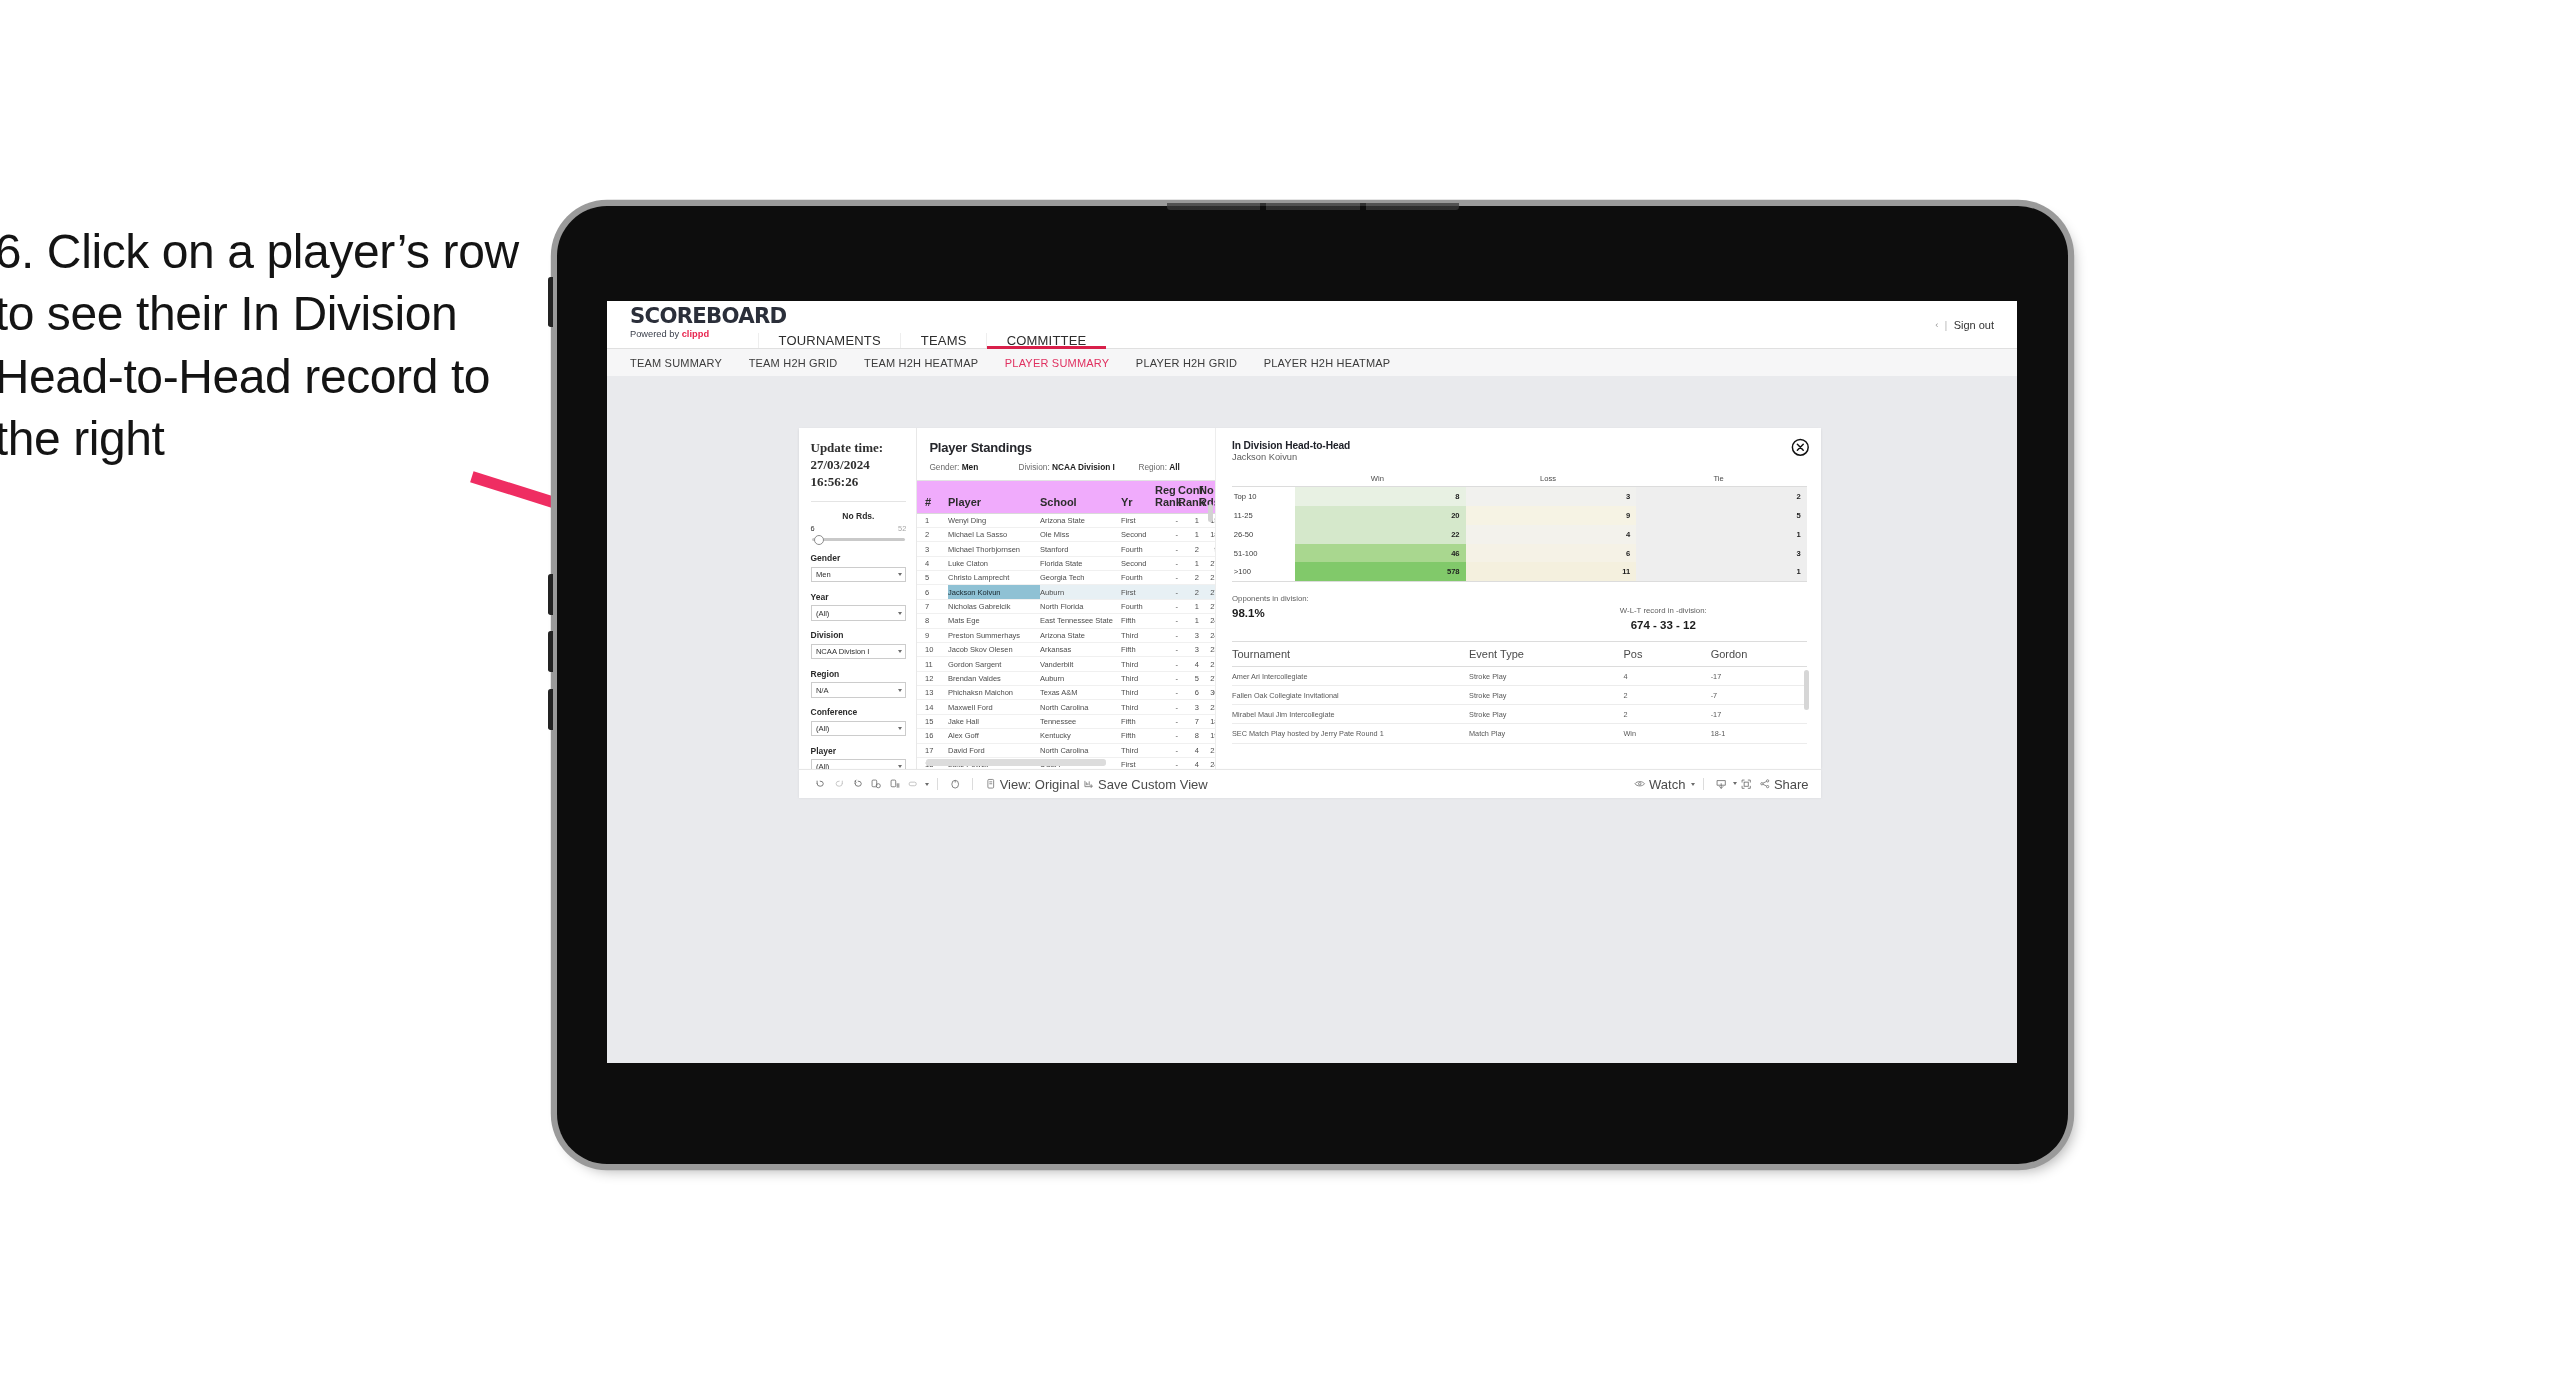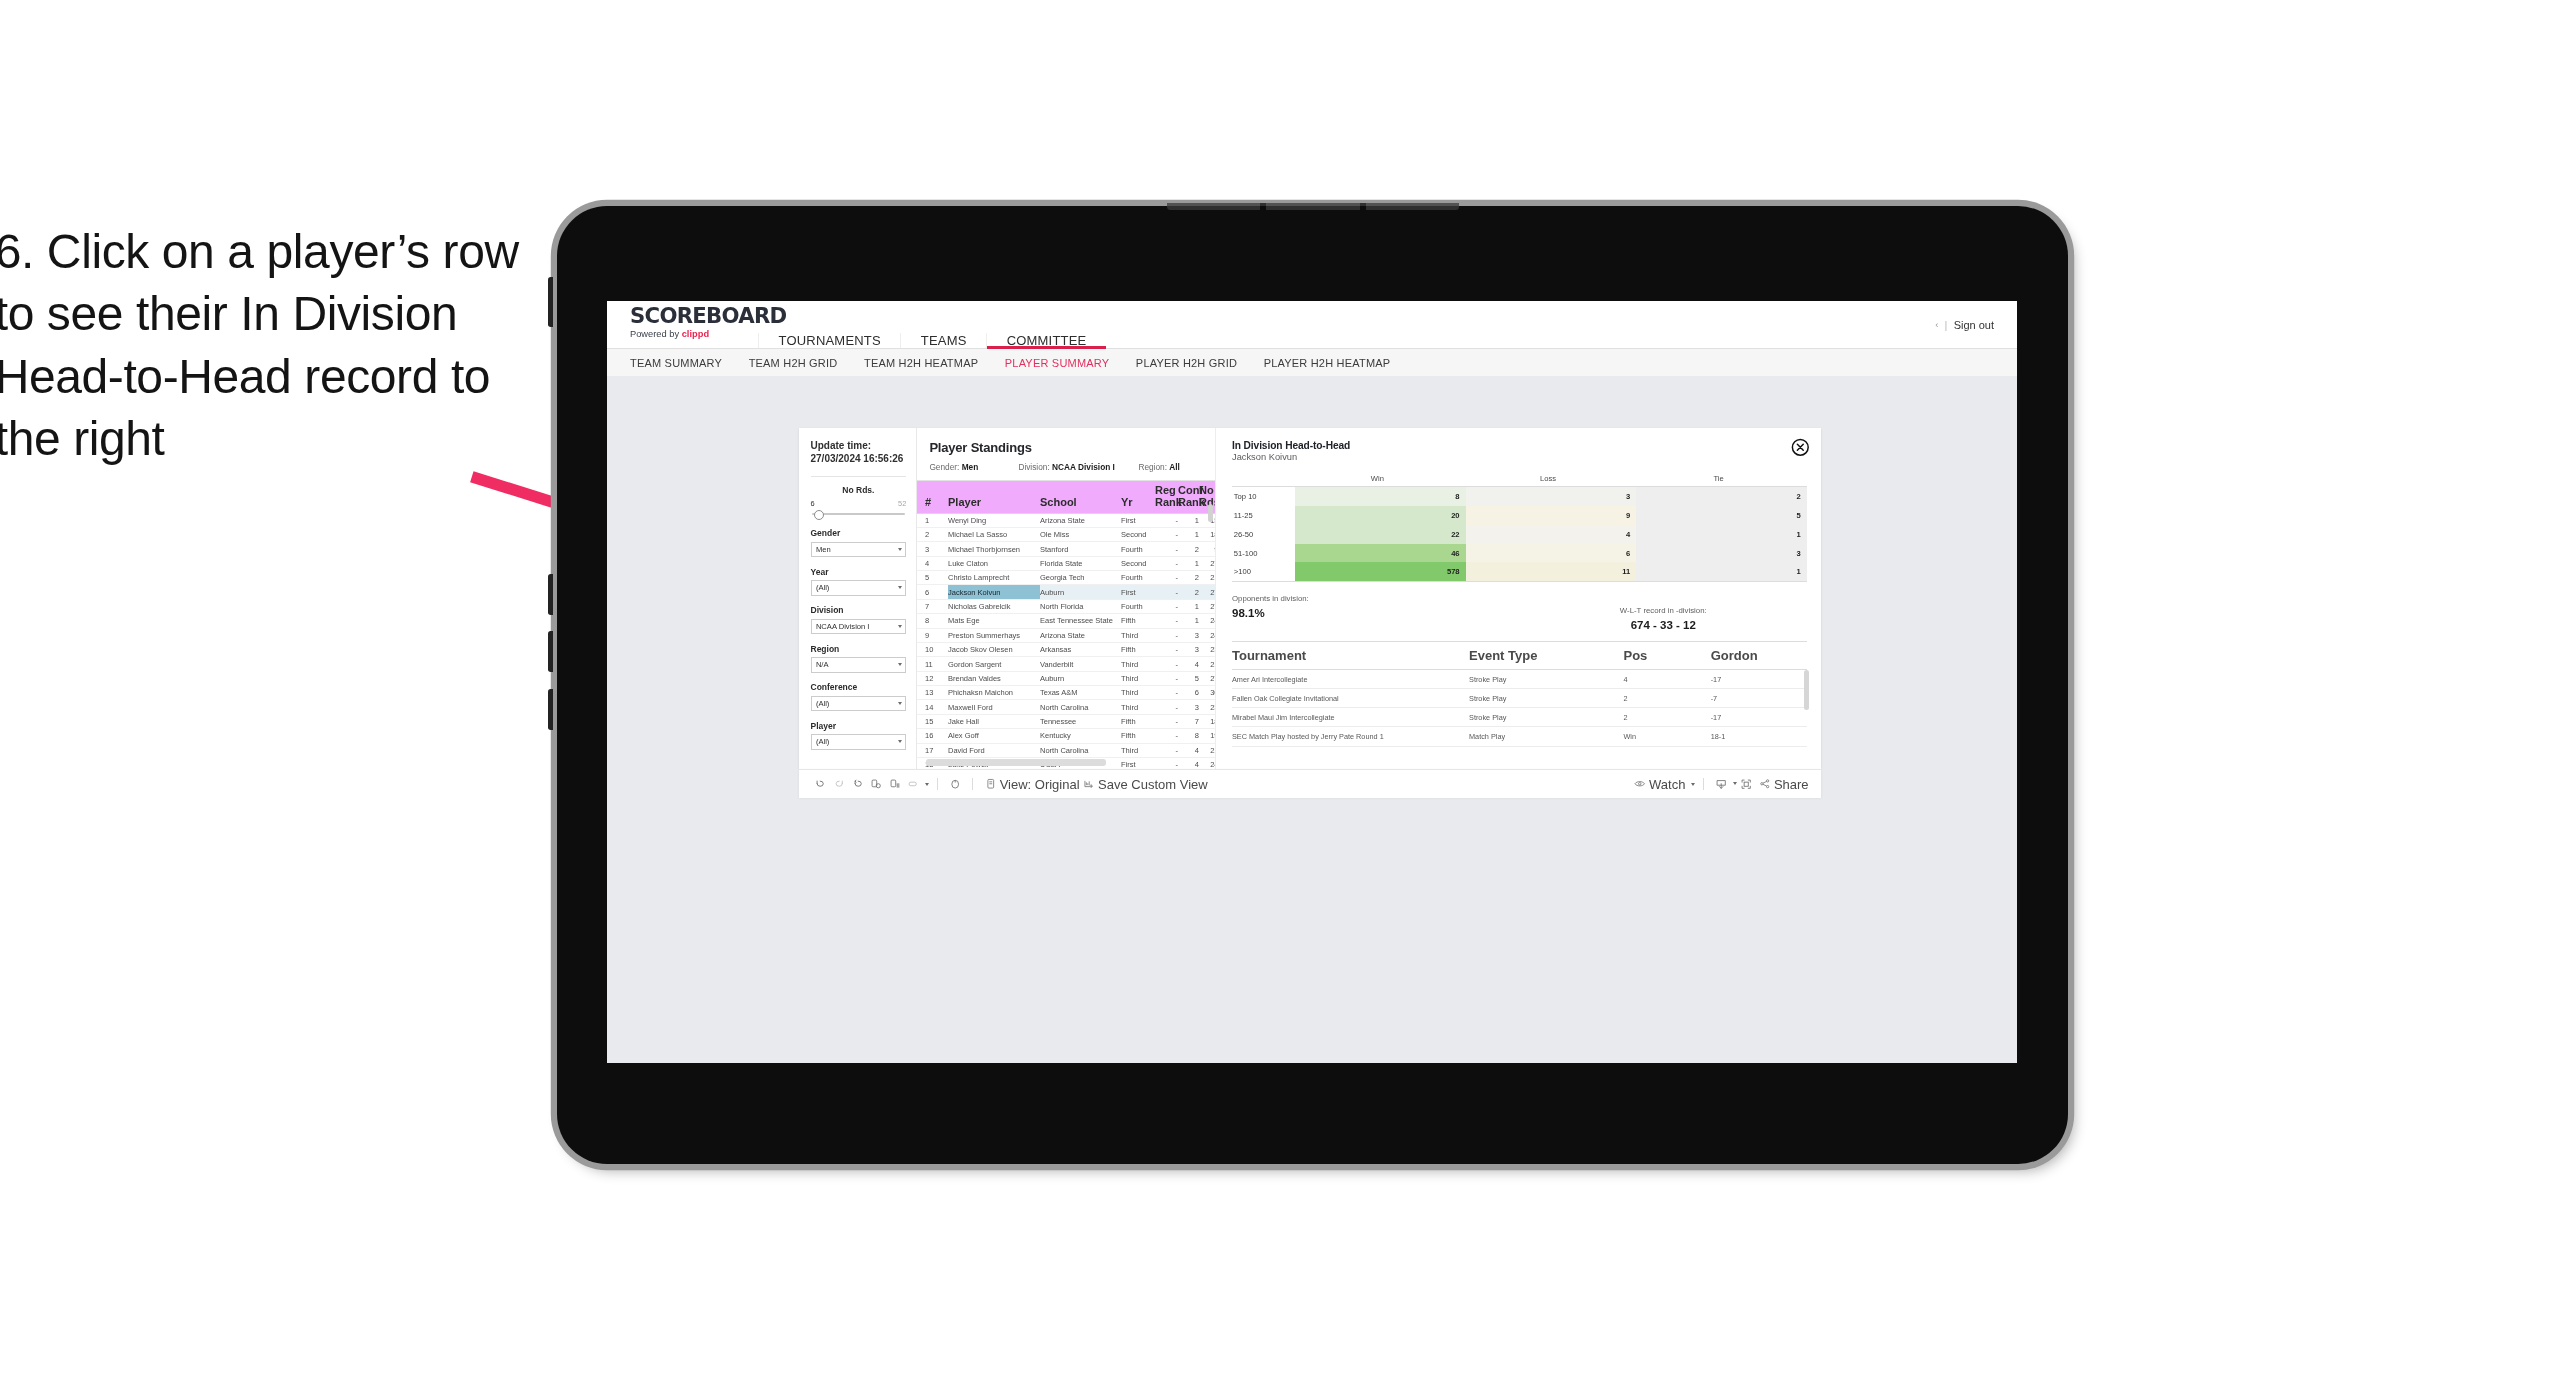--- a/index.html
+++ b/index.html
@@ -124,21 +124,21 @@
     font-family:"Liberation Sans", sans-serif;
   }
 
   
   #filters{
     width:118px;flex:0 0 118px;
     border-right:0.9px solid #e8e8e8;
     padding:10.6px 9.7px 0 11.5px;box-sizing:border-box;
     font-size:8px;color:#333;
   }
-  #updtime{font-size:10px;line-height:1.32;color:#2f2f2f;font-weight:600;}
+  #updtime{font-size:13px;line-height:1.32;color:#2f2f2f;font-weight:600;font-family:Liberation Serif, serif;}
   #filters hr{border:0;border-top:0.9px solid #e4e4e4;margin:10.6px 0 8.9px 0;}
   .f-title{font-size:8.5px;font-weight:bold;color:#2b2b2b;margin-bottom:3.5px;}
   .f-title.center{text-align:center;}
   .slider-row{display:flex;justify-content:space-between;font-size:7.4px;margin-bottom:1.8px;}
   .slider-row .lo{color:#2b2b2b;}
   .slider-row .hi{color:#a6a6a6;}
   .slider-track{position:relative;height:8.9px;margin:1.8px 1.8px 0 1.8px;}
   .slider-track .bar{position:absolute;top:3.5px;left:0;right:0;height:2.2px;background:#c9c9c9;border-radius:1.8px;}
   .slider-track .knob{
     position:absolute;top:0.4px;left:1.8px;width:8px;height:8px;
@@ -224,21 +224,21 @@
 
   #stats{display:flex;margin-top:11.5px;}
   #stats .col1{width:50%;}
   #stats .col2{width:50%;text-align:center;margin-top:12px;}
   .stat-lbl{font-size:7.8px;color:#5e5e5e;}
   .stat-val{font-size:11.5px;font-weight:bold;color:#1c1c1c;margin-top:4.4px;}
 
   #tourwrap{margin-top:9.7px;border-top:0.9px solid #dcdcdc;position:relative;}
   table.tour{border-collapse:collapse;width:100%;font-size:7.3px;table-layout:fixed;}
   table.tour th{
-    font-weight:bold;color:#4a4a4a;font-size:13px;text-align:left;
+    font-weight:normal;color:#4a4a4a;font-size:11px;text-align:left;
     padding:6.2px 3.5px 6.2px 0;border-bottom:0.9px solid #dcdcdc;
   }
   table.tour td{
     color:#595959;padding:4.4px 3.5px 4.4px 0;
     border-bottom:0.9px solid #ececec;vertical-align:middle;line-height:1.28;
   }
   .t-name{width:74px;}
   .t-type{width:47px;}
   .t-pos{width:25px;}
   .t-score{width:28px;}

